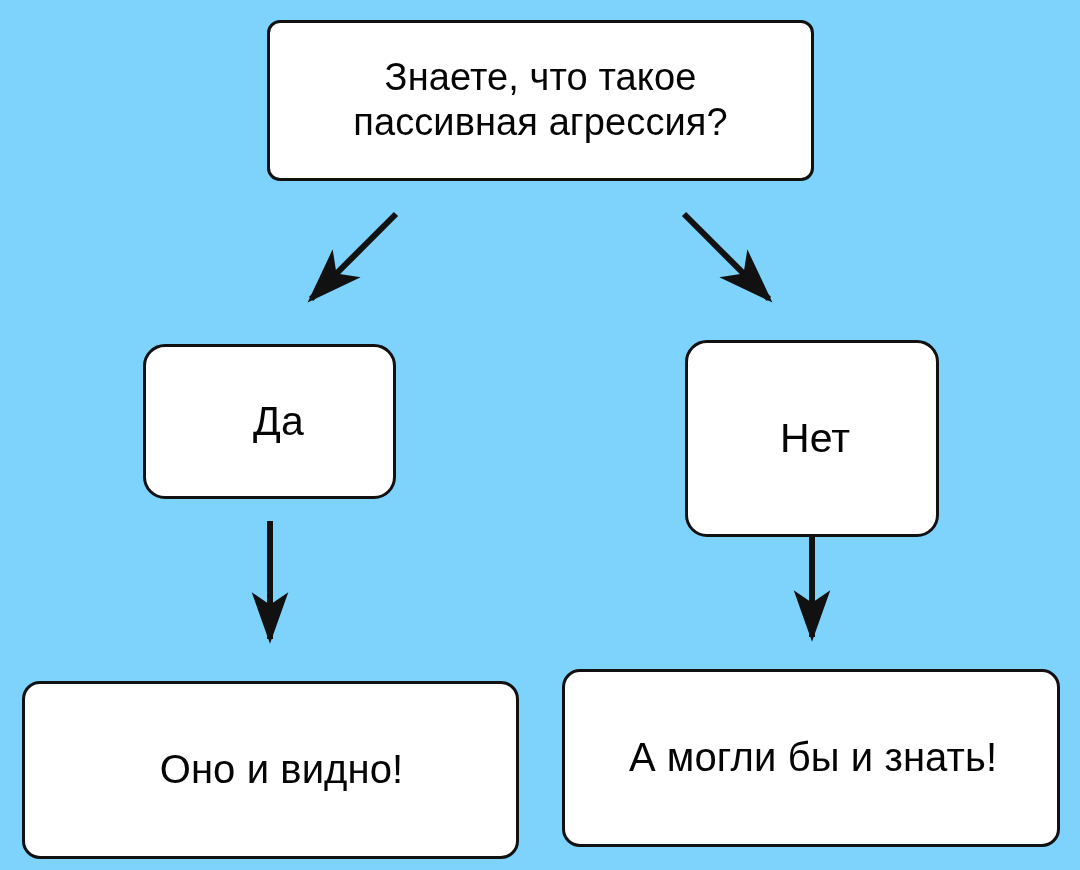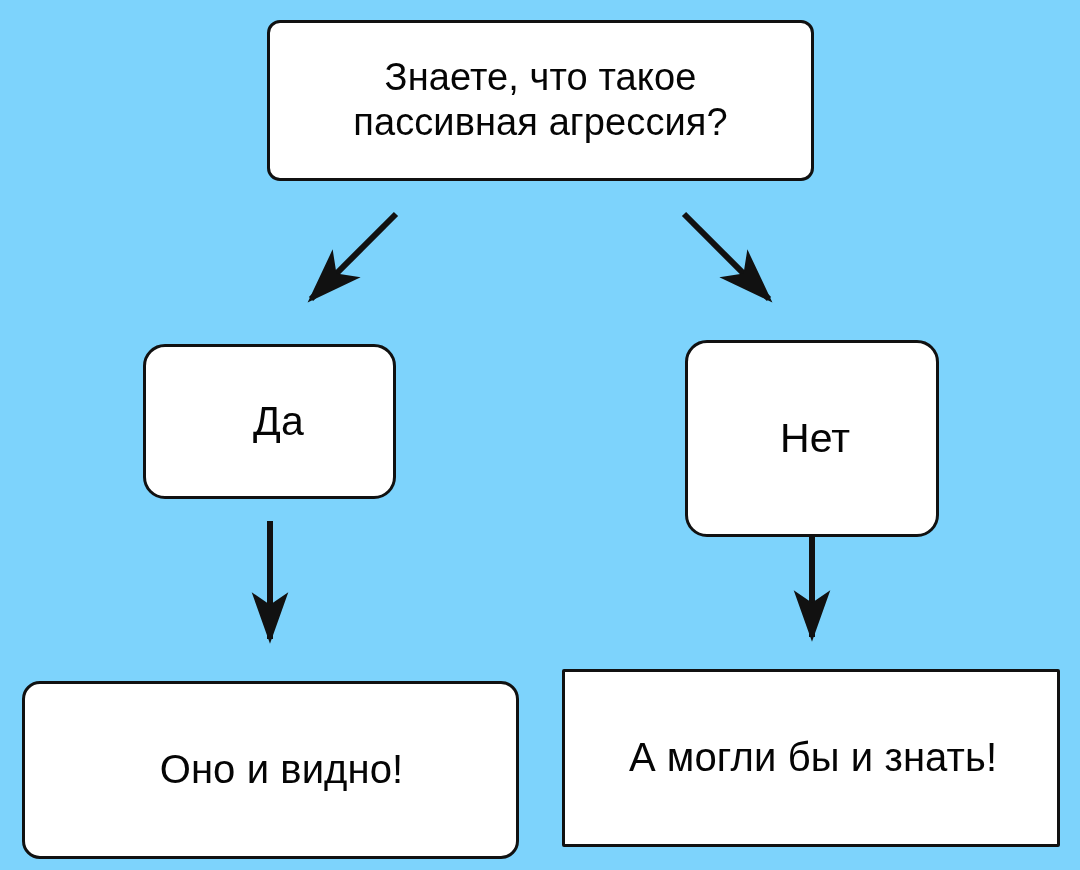--- a/index.html
+++ b/index.html
@@ -86,21 +86,21 @@
   #node-yes-result .node-label {
     font-size: 40px;
     padding-left: 22px;
   }
 
   #node-no-result {
     left: 562px;
     top: 669px;
     width: 498px;
     height: 178px;
-    border-radius: 2px;
+    border-radius: 18px;
   }
   #node-no-result .node-label {
     font-size: 40px;
     padding-left: 4px;
   }
 
   
   #connectors {
     position: absolute;
     left: 0;

